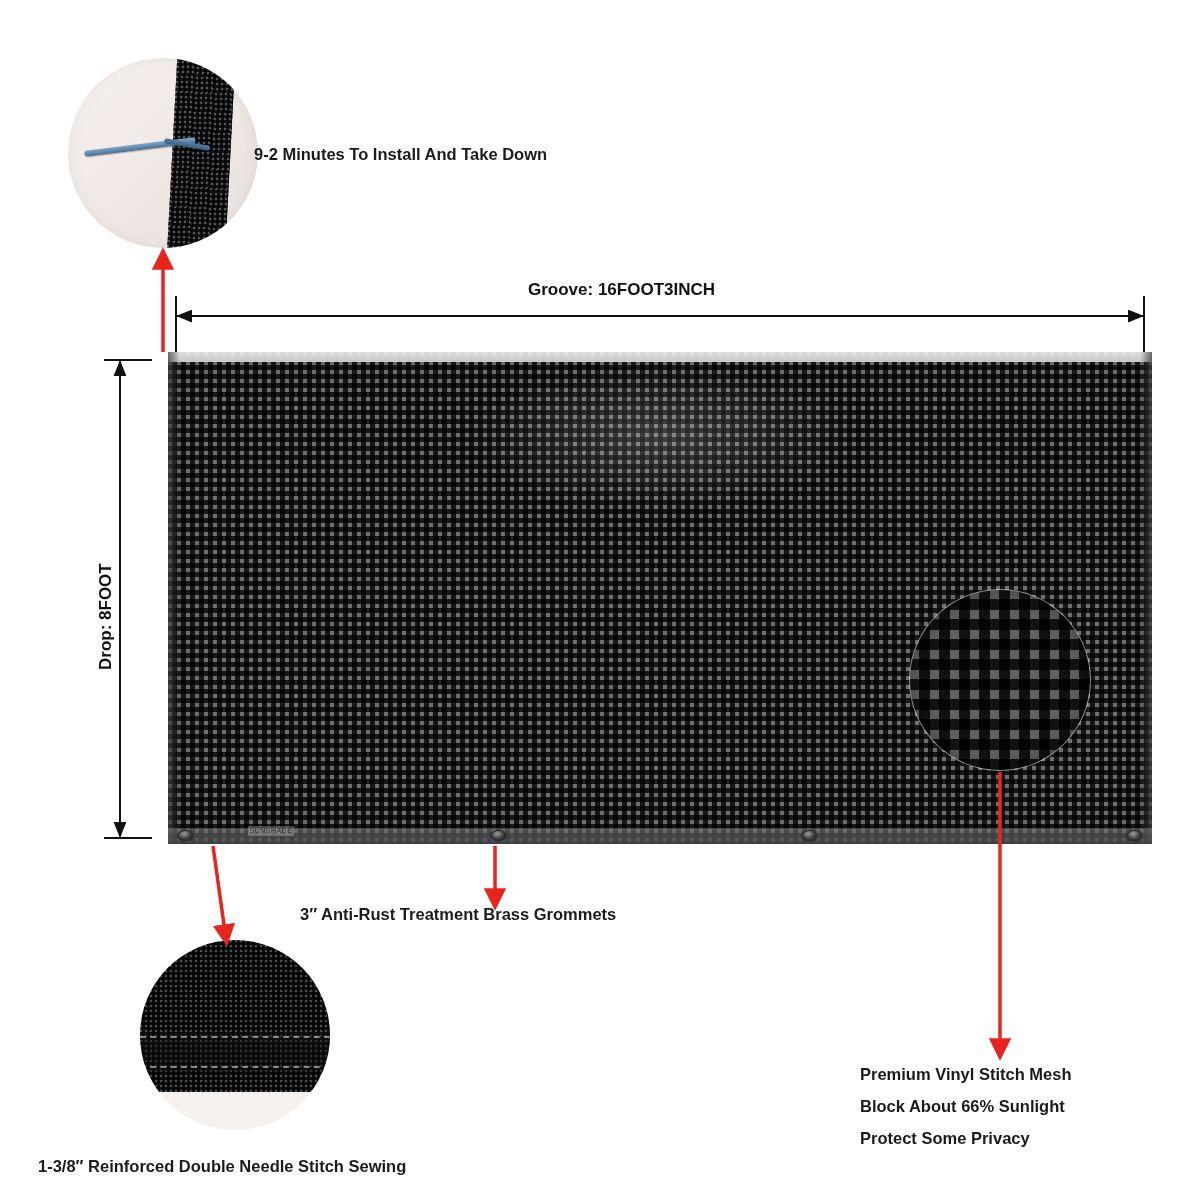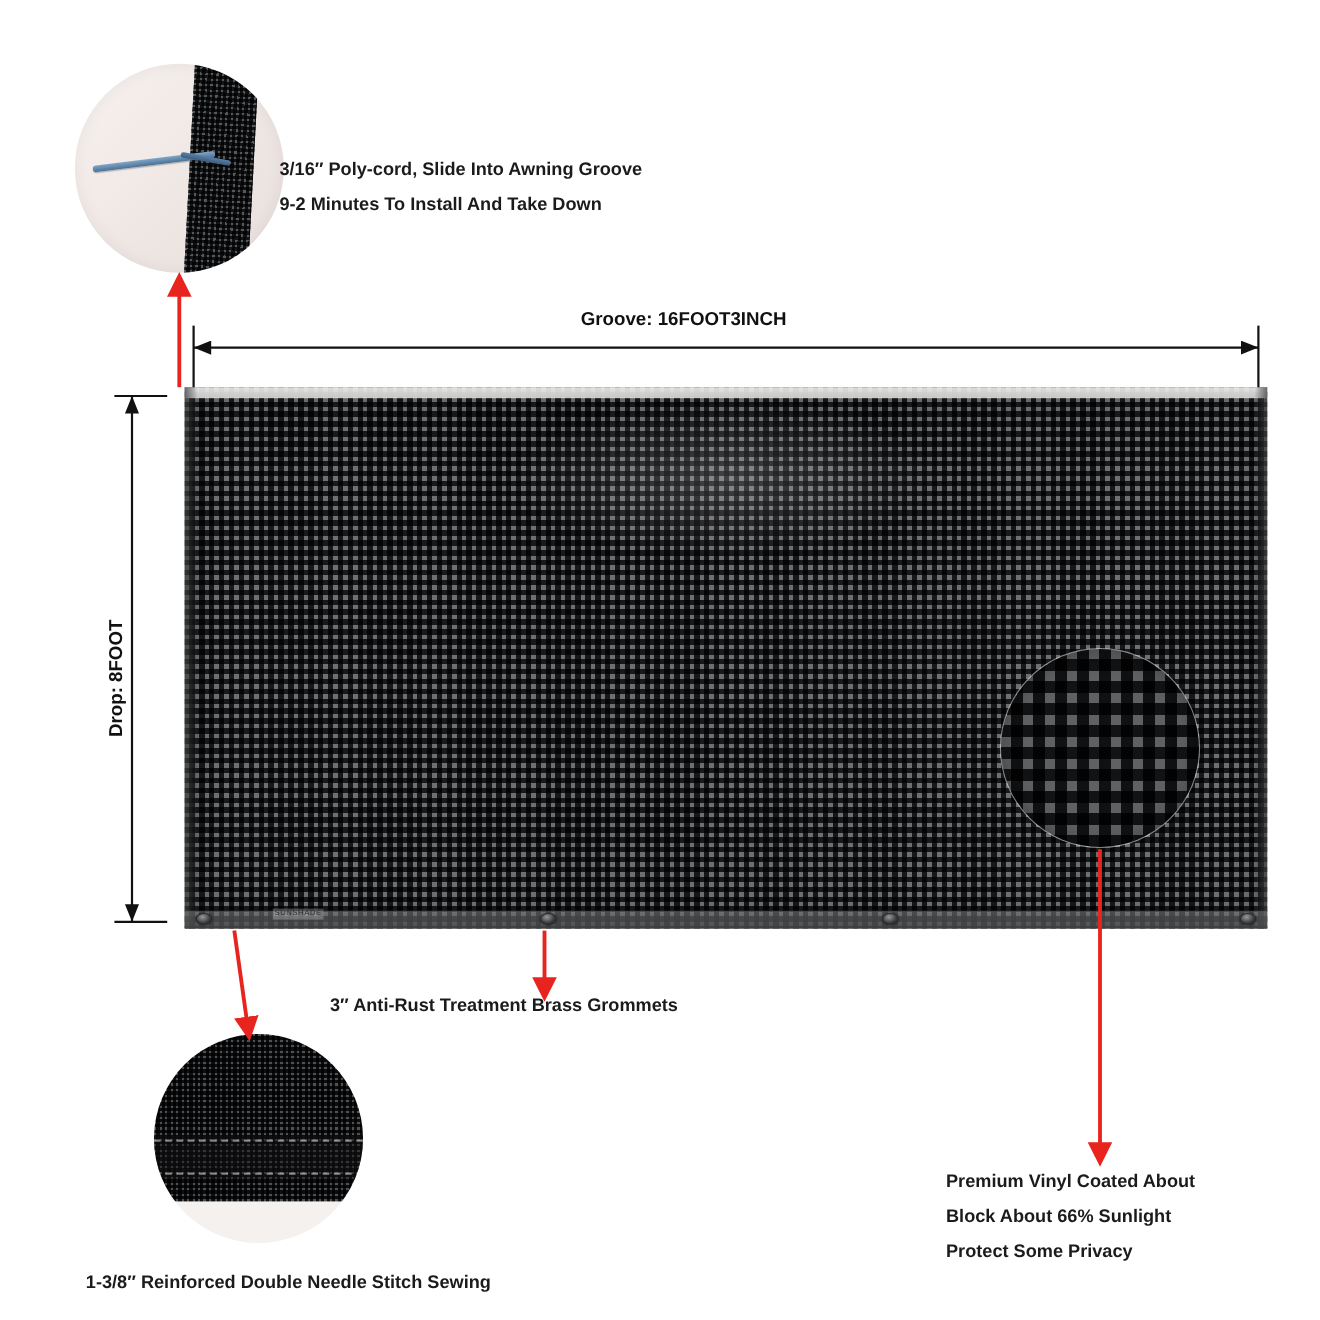--- a/index.html
+++ b/index.html
@@ -309,31 +309,30 @@
     <line x1="495" y1="846" x2="495" y2="896" stroke="#e8241f" stroke-width="3.5" marker-end="url(#redArrow)"></line>
 
     <line x1="1000" y1="772" x2="1000" y2="1046" stroke="#e8241f" stroke-width="3.5" marker-end="url(#redArrow)"></line>
   </svg>
 
   <div class="dim-label" style="left:528px; top:280px;">Groove: 16FOOT3INCH</div>
 
   <div class="dim-label vertical" style="left:96px; top:670px;">Drop: 8FOOT</div>
 
   <div class="txt-block" style="left:254px; top:138px;">
-    <div>3/16″ Poly-cord, Slide Into Awning Groove</div>
     <div>9-2 Minutes To Install And Take Down</div>
   </div>
 
   <div class="txt-block" style="left:300px; top:898px;">
     <div>3″ Anti-Rust Treatment Brass Grommets</div>
   </div>
 
-  <div class="txt-block" style="left:38px; top:1150px;margin-left:40px;">
+  <div class="txt-block" style="left:38px; top:1150px;">
     <div>1-3/8″ Reinforced Double Needle Stitch Sewing</div>
   </div>
 
   <div class="txt-block" style="left:860px; top:1058px;">
-    <div>Premium Vinyl Coated About</div>
+    <div>Premium Vinyl Stitch Mesh</div>
     <div>Block About 66% Sunlight</div>
     <div>Protect Some Privacy</div>
   </div>
 
 </div>
 
 </body></html>

